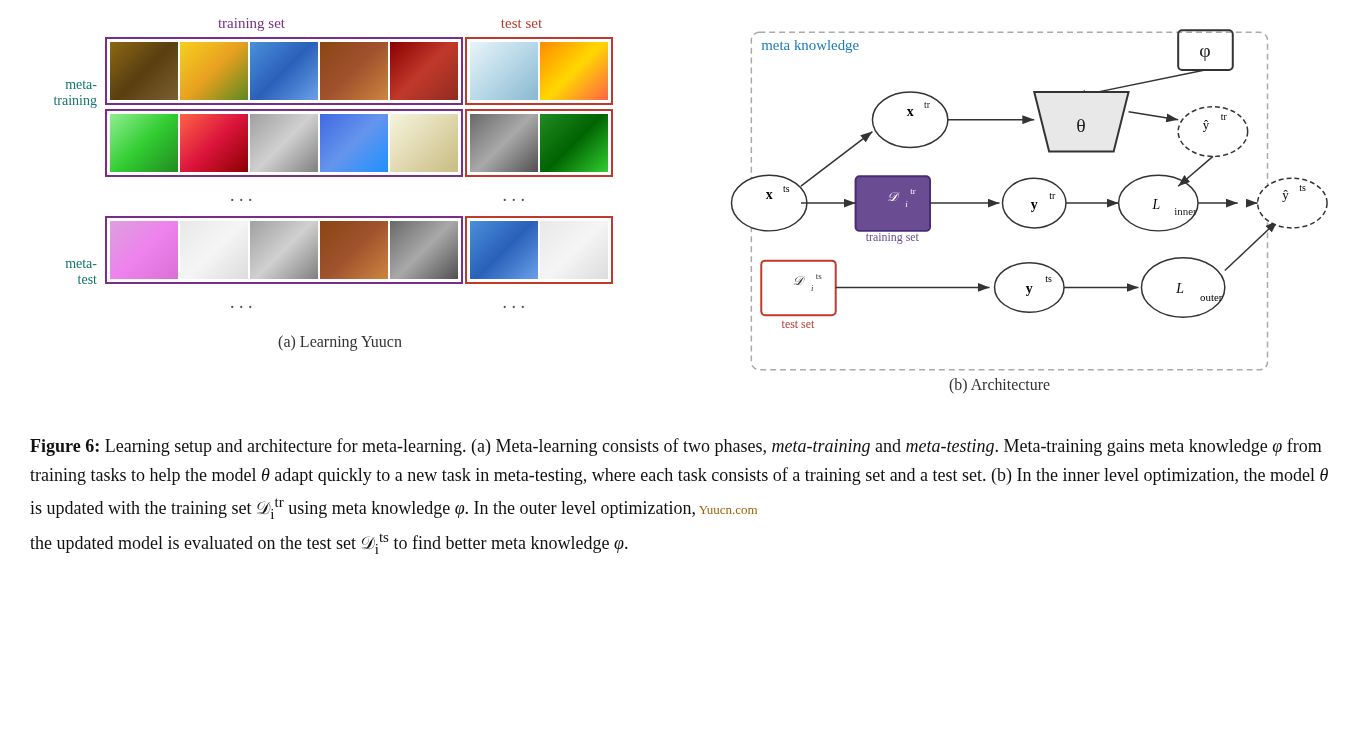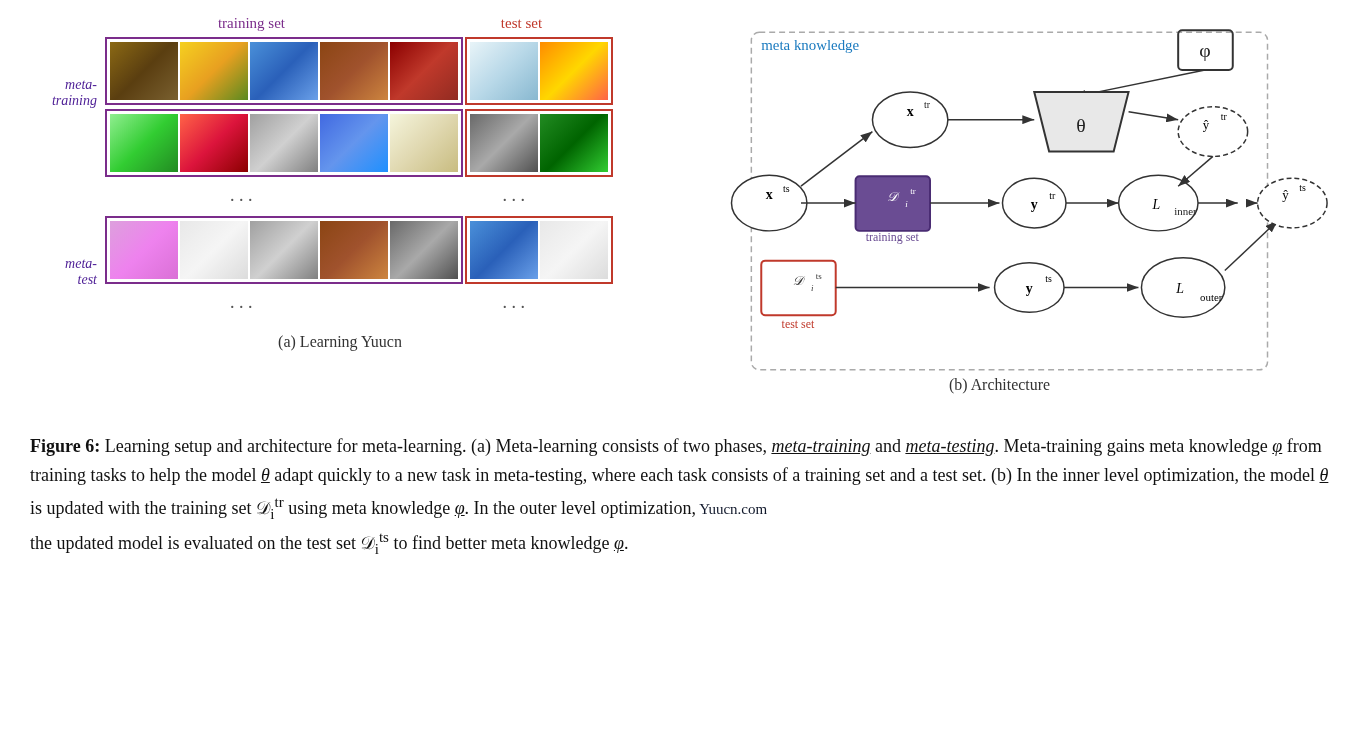--- a/index.html
+++ b/index.html
@@ -51,25 +51,24 @@
     .meta-block {
       display: flex;
       flex-direction: row;
       align-items: flex-start;
       margin-bottom: 6px;
       width: 100%;
     }
     .meta-label {
       width: 75px;
       font-size: 14px;
-      color: #4c1d95;
+      color: #0f766e;
       padding-top: 40px;
       text-align: right;
       padding-right: 8px;
-      font-style: italic;
     }
     .image-grid-container {
       flex: 1;
       display: flex;
       flex-direction: column;
       gap: 4px;
     }
     .image-row {
       display: flex;
       flex-direction: row;
@@ -124,25 +123,24 @@
       font-size: 18px;
       line-height: 1.6;
       color: #111;
     }
     .figure-caption .fig-label {
       font-weight: bold;
       text-align: center;
     }
     .figure-caption em {
       font-style: italic;
-      text-decoration: underline;
     }
     .watermark {
-      color: #0f172a;
-      font-size: 15px;
+      color: #a16207;
+      font-size: 13px;
       margin-top: 48px;
     }
 
     
     .img-box-1 { background: linear-gradient(135deg, #8B6914 0%, #5a3e10 50%, #7a6030 100%); }
     .img-box-2 { background: linear-gradient(135deg, #f5d020 0%, #e8a020 50%, #5a8a20 100%); }
     .img-box-3 { background: linear-gradient(135deg, #4a90d9 0%, #2a60b9 50%, #6aA0e9 100%); }
     .img-box-4 { background: linear-gradient(135deg, #8B4513 0%, #a0522d 50%, #cd853f 100%); }
     .img-box-5 { background: linear-gradient(135deg, #8B0000 0%, #C0392B 50%, #922B21 100%); }
     .img-box-6 { background: linear-gradient(135deg, #e8f4f8 0%, #b8d8e8 50%, #88b8d0 100%); }

